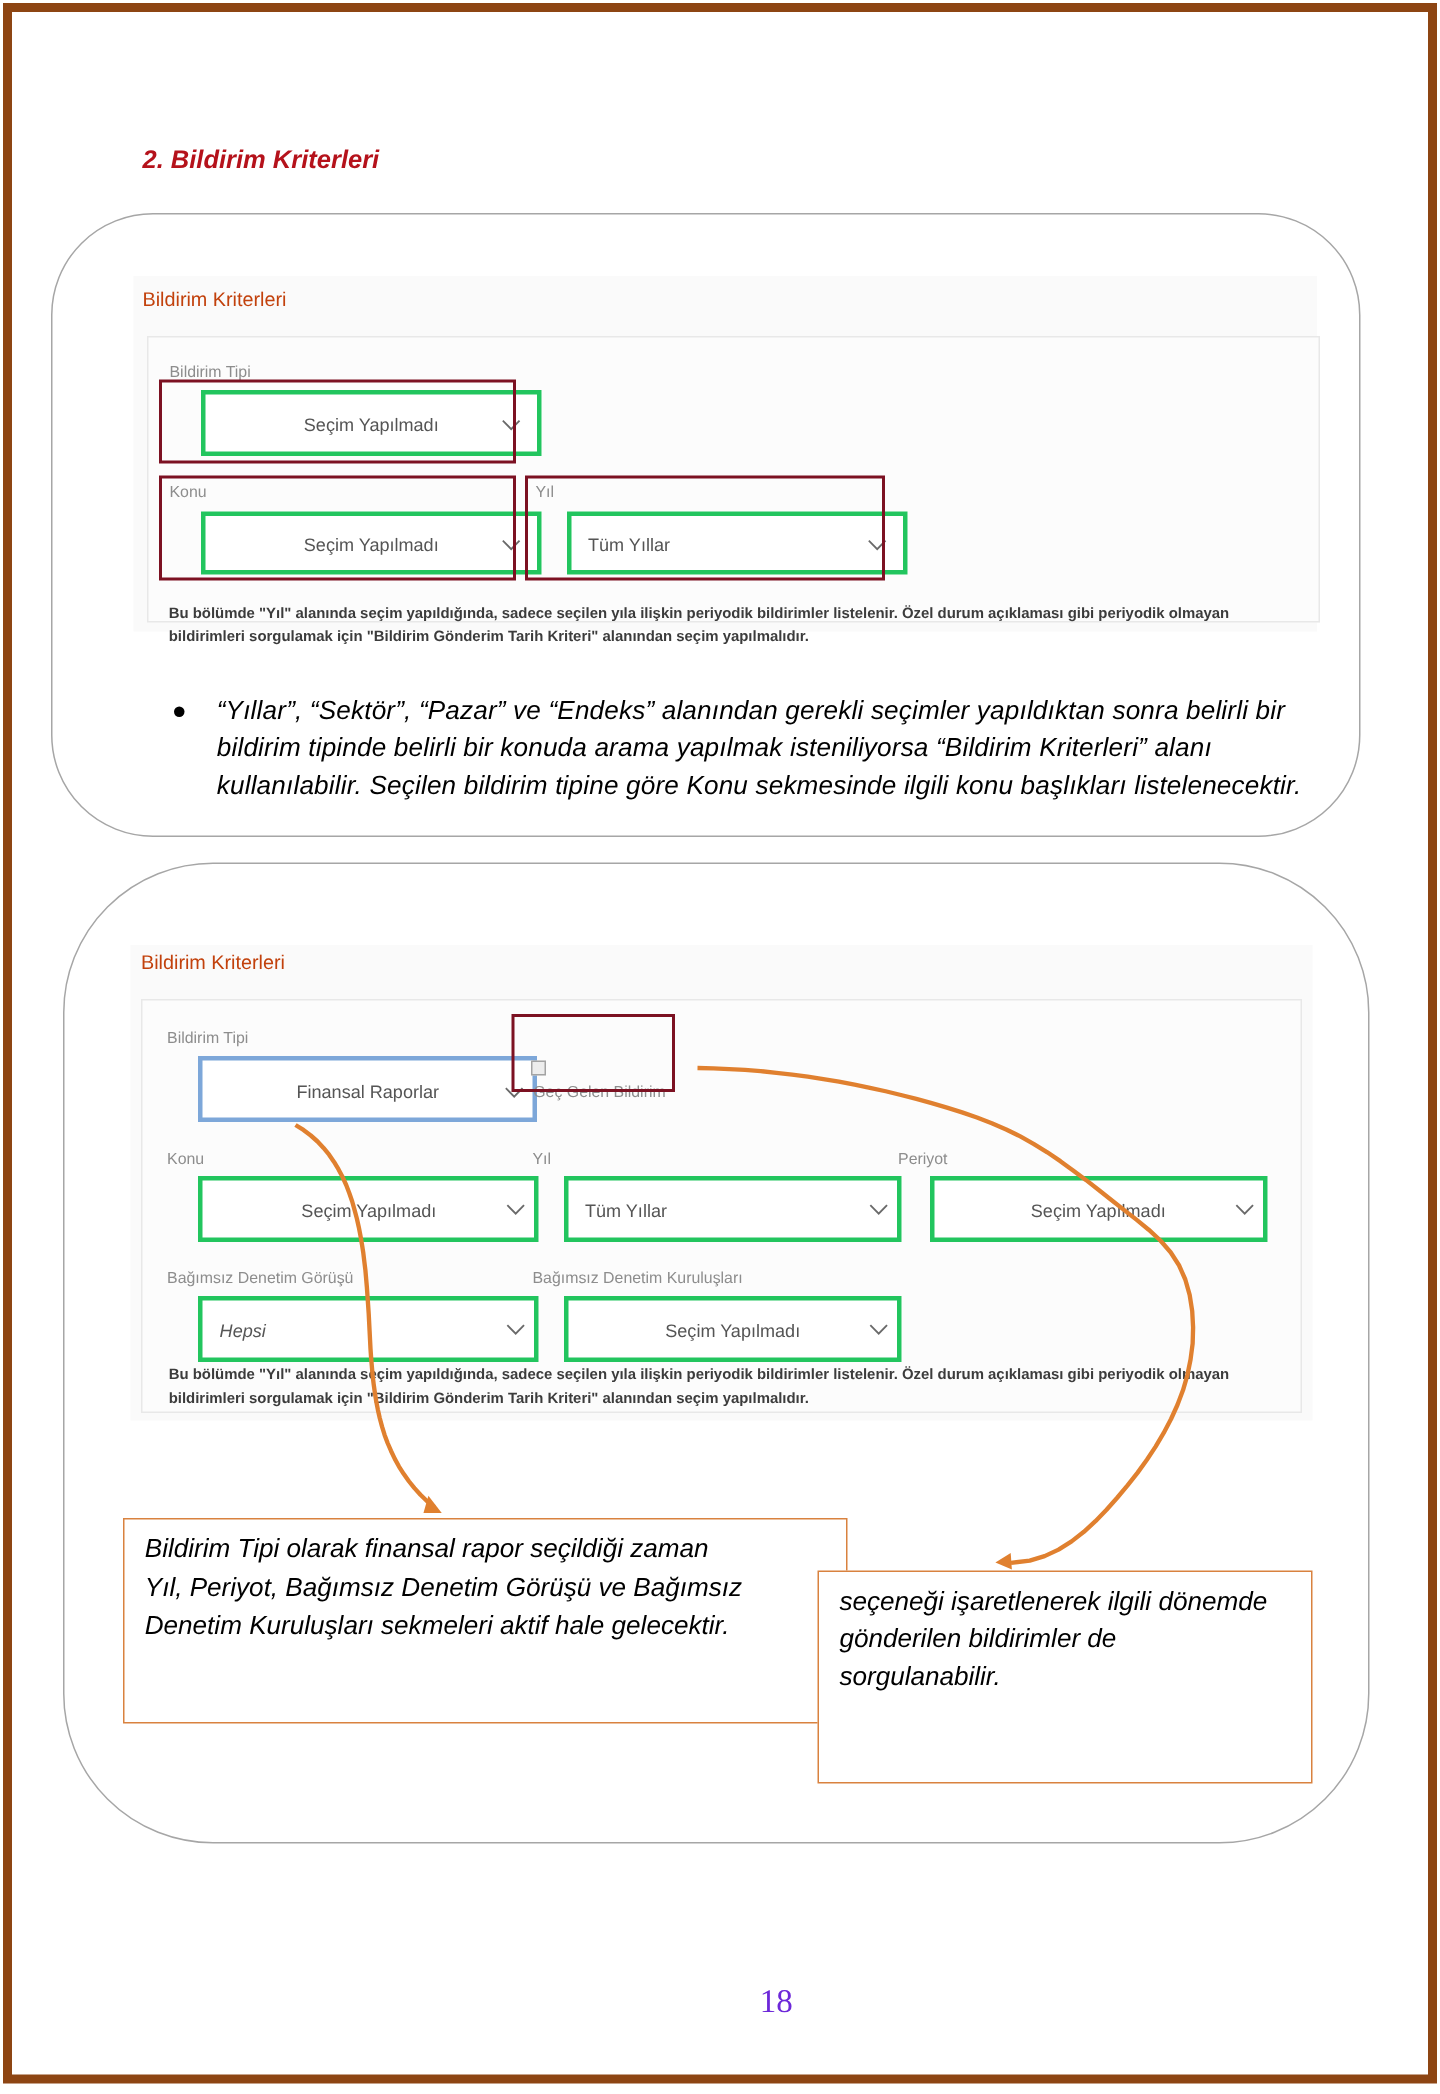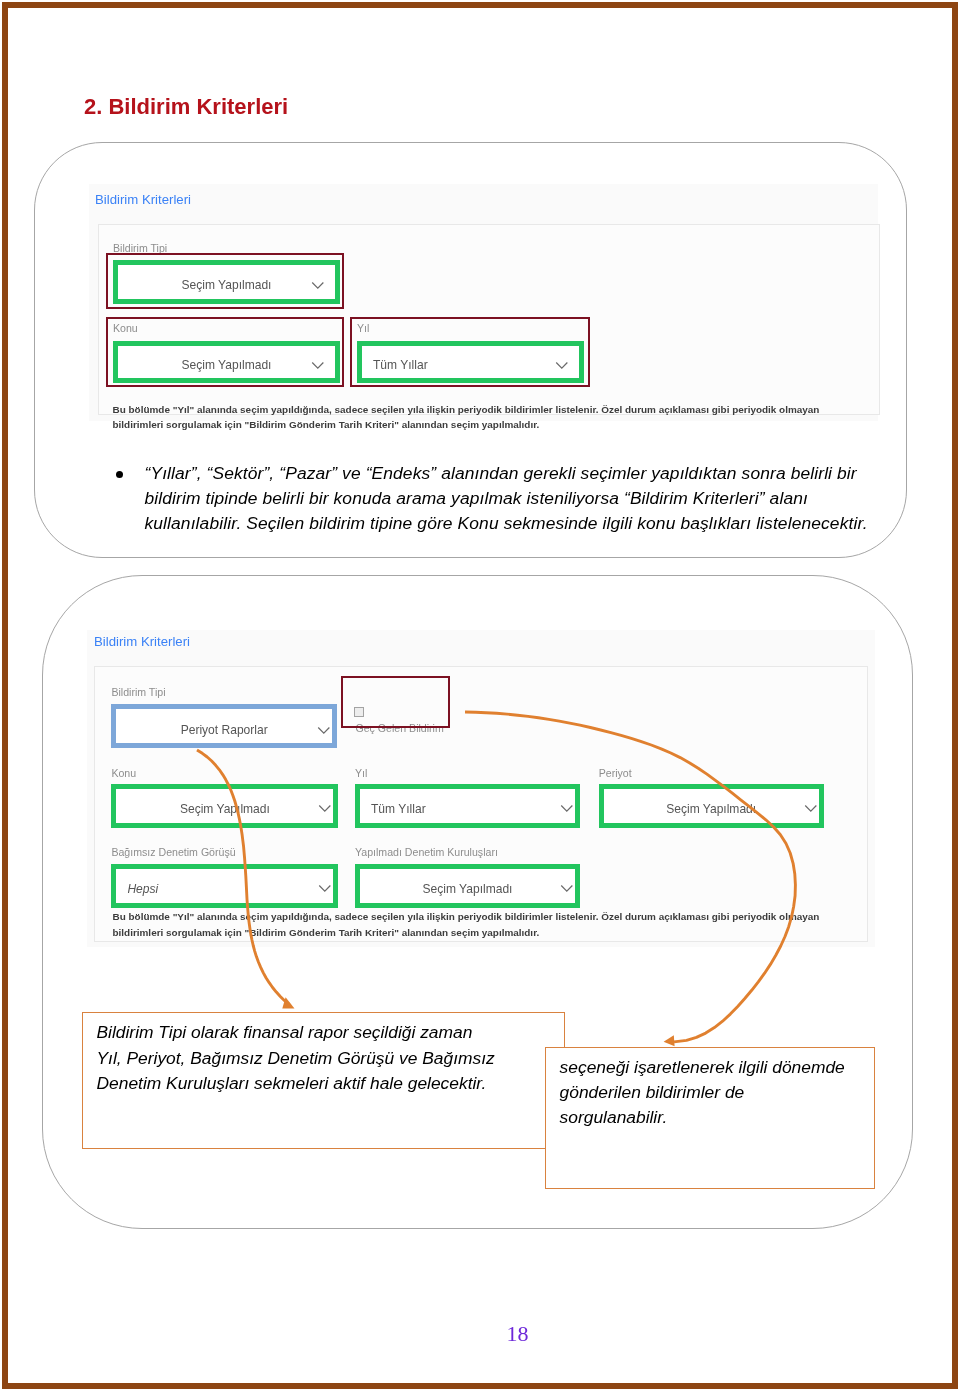--- a/index.html
+++ b/index.html
@@ -1,32 +1,32 @@
 <!DOCTYPE html>
 <html><head>
 <meta charset="utf-8">
 <title>Bildirim Kriterleri</title>
 <style>
   html,body{margin:0;padding:0;}
   body{width:960px;height:1396px;background:#ffffff;font-family:"Liberation Sans",sans-serif;overflow:hidden;}
   .page-frame{position:absolute;left:1.9px;top:2px;width:955.9px;height:1386.5px;border:6px solid #8d4513;box-sizing:border-box;}
 
-  .heading{position:absolute;left:84px;top:95.5px;font-size:22px;line-height:21.6px;font-weight:bold;color:#b5121b;}
+  .heading{position:absolute;left:95px;top:95.5px;font-size:17px;line-height:21.6px;font-weight:bold;font-style:italic;color:#b5121b;}
 
   
   .rr{position:absolute;border:1px solid #a6a6a6;box-sizing:border-box;background:#fff;}
   #rr1{left:34px;top:142px;width:873px;height:416px;border-radius:68px;}
   #rr2{left:41.5px;top:574.5px;width:871px;height:654px;border-radius:100px;}
 
   
   .ss{position:absolute;background:#fafafa;}
-  .ss .panel-title{position:absolute;color:#3b82f6;font-size:13.2px;}
+  .ss .panel-title{position:absolute;color:#c2410c;font-size:13.2px;}
   .ss .inner{position:absolute;border:1px solid #e8e8e8;background:#fcfcfc;box-sizing:border-box;}
   .fl{position:absolute;color:#8d8d8d;font-size:10.6px;}
-  .sel{position:absolute;border:5px solid #22c55e;background:#fff;box-sizing:border-box;}
+  .sel{position:absolute;border:3px solid #22c55e;background:#fff;box-sizing:border-box;margin-left:21px;}
   .sel .v{position:absolute;left:0;right:0;text-align:center;color:#555;font-size:12.05px;}
   .sel .v.lft{text-align:left;left:11px;right:auto;}
   .chev{position:absolute;width:11.6px;height:7.2px;overflow:visible;}
   .note{position:absolute;color:#3c3c3c;font-size:9.95px;font-weight:bold;line-height:15.6px;}
 
   .hl-red{position:absolute;border:2.5px solid #7c1122;box-sizing:border-box;}
 
   .bullet-wrap{position:absolute;}
   .bullet-dot{position:absolute;width:7.3px;height:7.3px;border-radius:50%;background:#000;}
   .bullet-text{position:absolute;font-style:italic;font-size:17.4px;letter-spacing:0.12px;line-height:25.1px;color:#000;white-space:nowrap;}
@@ -88,21 +88,21 @@
     <div>bildirim tipinde belirli bir konuda arama yapılmak isteniliyorsa “Bildirim Kriterleri” alanı</div>
     <div>kullanılabilir. Seçilen bildirim tipine göre Konu sekmesinde ilgili konu başlıkları listelenecektir.</div>
   </div>
 </div>
 
 <div class="ss" id="ss2" style="left:87px;top:629.6px;width:788px;height:317.4px;">
   <div class="panel-title" style="left:7px;top:4.4px;">Bildirim Kriterleri</div>
   <div class="inner" style="left:7.3px;top:36.1px;width:774px;height:276.1px;">
     <div class="fl" style="left:16.1px;top:19.4px;">Bildirim Tipi</div>
     <div class="sel" style="left:15.7px;top:37.3px;width:226.4px;height:44.5px;border-color:#7da7d9;">
-      <div class="v" style="top:14px;">Periyot Raporlar</div>
+      <div class="v" style="top:14px;">Finansal Raporlar</div>
       <svg class="chev" style="left:202.3px;top:17.8px;" viewBox="0 0 12 7">
           <path d="M0.7 0.7 L6 6.1 L11.3 0.7" fill="none" stroke="#6a6a6a" stroke-width="1.3" stroke-linecap="square"></path>
         </svg>
     </div>
     <div class="fl" style="left:260.2px;top:19.4px;margin-top:36px;">Geç Gelen Bildirim</div>
     <div style="position:absolute;left:258.7px;top:40.1px;width:10.4px;height:10.1px;border:1.3px solid #a3a3a3;background:#ededed;box-sizing:border-box;"></div>
 
     <div class="fl" style="left:16.1px;top:100.1px;">Konu</div>
     <div class="sel" style="left:16.1px;top:116.9px;width:227px;height:44.5px;">
       <div class="v" style="top:13px;">Seçim Yapılmadı</div>
@@ -125,21 +125,21 @@
         </svg>
     </div>
 
     <div class="fl" style="left:16.1px;top:179.3px;">Bağımsız Denetim Görüşü</div>
     <div class="sel" style="left:16.1px;top:196.9px;width:227px;height:44.5px;">
       <div class="v lft" style="top:13px;font-style:italic;">Hepsi</div>
       <svg class="chev" style="left:202.9px;top:16.8px;" viewBox="0 0 12 7">
           <path d="M0.7 0.7 L6 6.1 L11.3 0.7" fill="none" stroke="#6a6a6a" stroke-width="1.3" stroke-linecap="square"></path>
         </svg>
     </div>
-    <div class="fl" style="left:259.7px;top:179.3px;">Yapılmadı Denetim Kuruluşları</div>
+    <div class="fl" style="left:259.7px;top:179.3px;">Bağımsız Denetim Kuruluşları</div>
     <div class="sel" style="left:259.7px;top:196.9px;width:225px;height:44.5px;">
       <div class="v" style="top:13px;">Seçim Yapılmadı</div>
       <svg class="chev" style="left:200.9px;top:16.8px;" viewBox="0 0 12 7">
           <path d="M0.7 0.7 L6 6.1 L11.3 0.7" fill="none" stroke="#6a6a6a" stroke-width="1.3" stroke-linecap="square"></path>
         </svg>
     </div>
     <div class="note" style="left:17.2px;top:242.5px;width:760px;">
       <div>Bu bölümde "Yıl" alanında seçim yapıldığında, sadece seçilen yıla ilişkin periyodik bildirimler listelenir. Özel durum açıklaması gibi periyodik olmayan</div>
       <div>bildirimleri sorgulamak için "Bildirim Gönderim Tarih Kriteri" alanından seçim yapılmalıdır.</div>
     </div>

